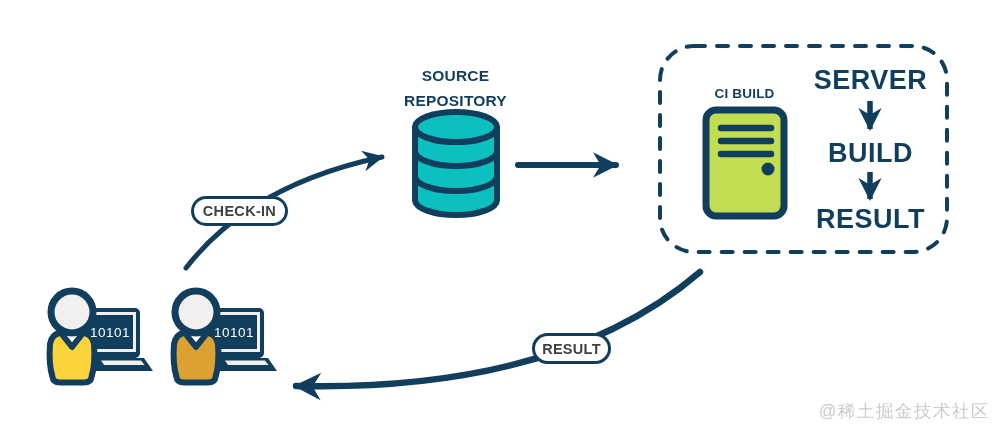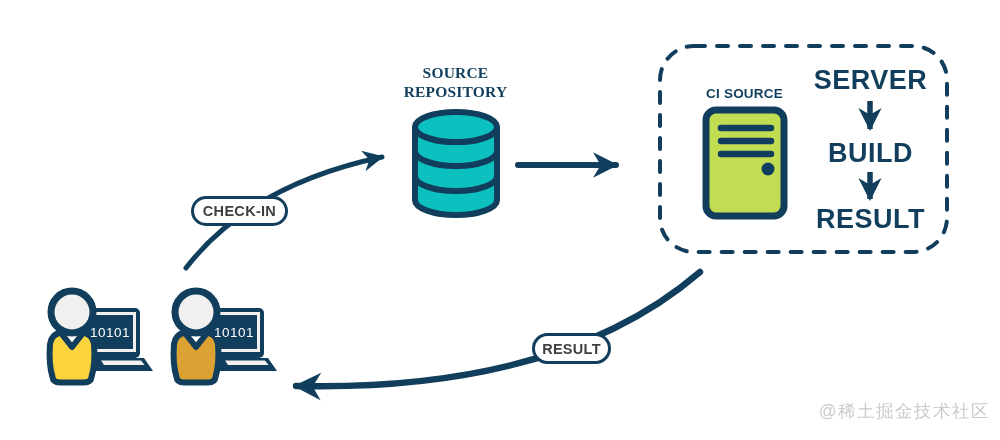--- a/index.html
+++ b/index.html
@@ -5,21 +5,21 @@
   html,body{margin:0;padding:0;background:#fff;}
   .canvas{
     position:relative;width:1000px;height:440px;background:#ffffff;
     font-family:"Liberation Sans",sans-serif;overflow:hidden;
   }
   .canvas svg{position:absolute;left:0;top:0;}
   .node-label{
     position:absolute;text-align:center;color:#103e5c;font-weight:bold;
     letter-spacing:.2px;
   }
-  .lbl-repo{left:393px;top:63px;width:125px;font-size:15.5px;line-height:19px;font-family:Liberation Serif, serif;}
+  .lbl-repo{left:393px;top:63px;width:125px;font-size:15.5px;line-height:25px;}
   .lbl-ci{left:697px;top:86px;width:95px;font-size:13.5px;}
   .step{
     position:absolute;left:813px;width:115px;text-align:center;
     color:#103e5c;font-weight:bold;font-size:27px;letter-spacing:.5px;
   }
   .step-build{top:65px;}
   .step-test{top:138px;}
   .step-result{top:204px;}
   .pill{
     position:absolute;box-sizing:border-box;background:#ffffff;
@@ -93,21 +93,21 @@
     </g>
 
     <line x1="870" y1="101" x2="870" y2="129" stroke="#103e5c" stroke-width="5.5" marker-end="url(#arrowhead)"></line>
     <line x1="870" y1="172" x2="870" y2="199" stroke="#103e5c" stroke-width="5.5" marker-end="url(#arrowhead)"></line>
 
     <use href="#dev-figure" class="dev-a"></use>
     <use href="#dev-figure" x="124" class="dev-b"></use>
   </svg>
 
   <div class="node-label lbl-repo">SOURCE REPOSITORY</div>
-  <div class="node-label lbl-ci">CI SOURCE</div>
+  <div class="node-label lbl-ci">CI BUILD</div>
 
   <div class="step step-build">SERVER</div>
   <div class="step step-test">BUILD</div>
   <div class="step step-result">RESULT</div>
 
   <div class="pill pill-checkin">CHECK-IN</div>
   <div class="pill pill-result">RESULT</div>
 
   <span class="screen-text screen-text-1">10101</span>
   <span class="screen-text screen-text-2">10101</span>

